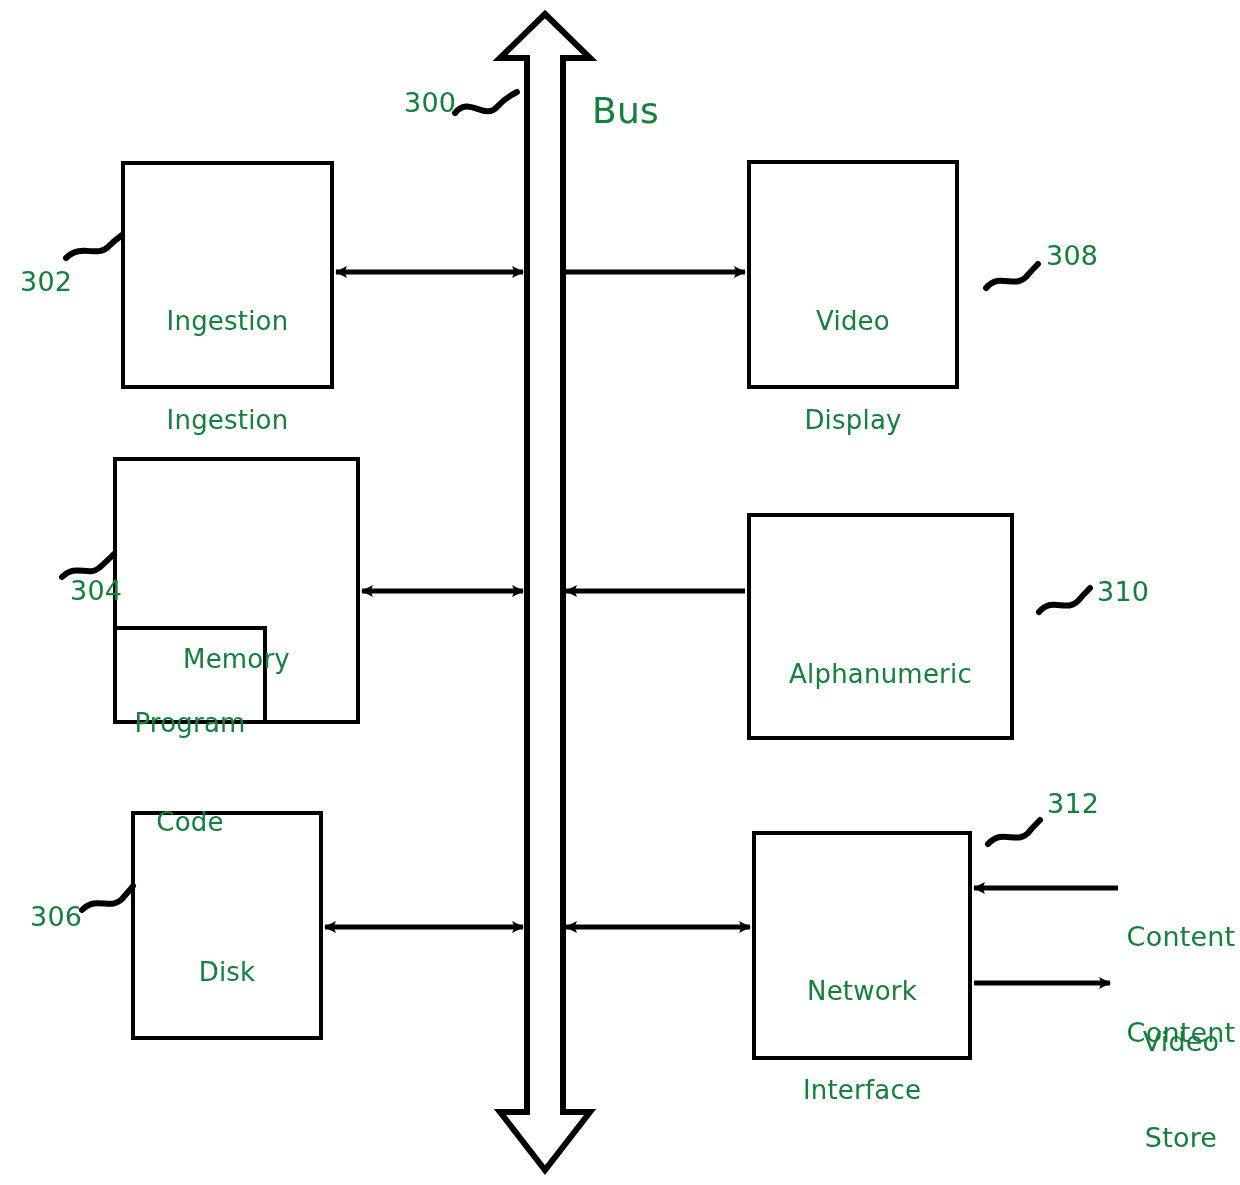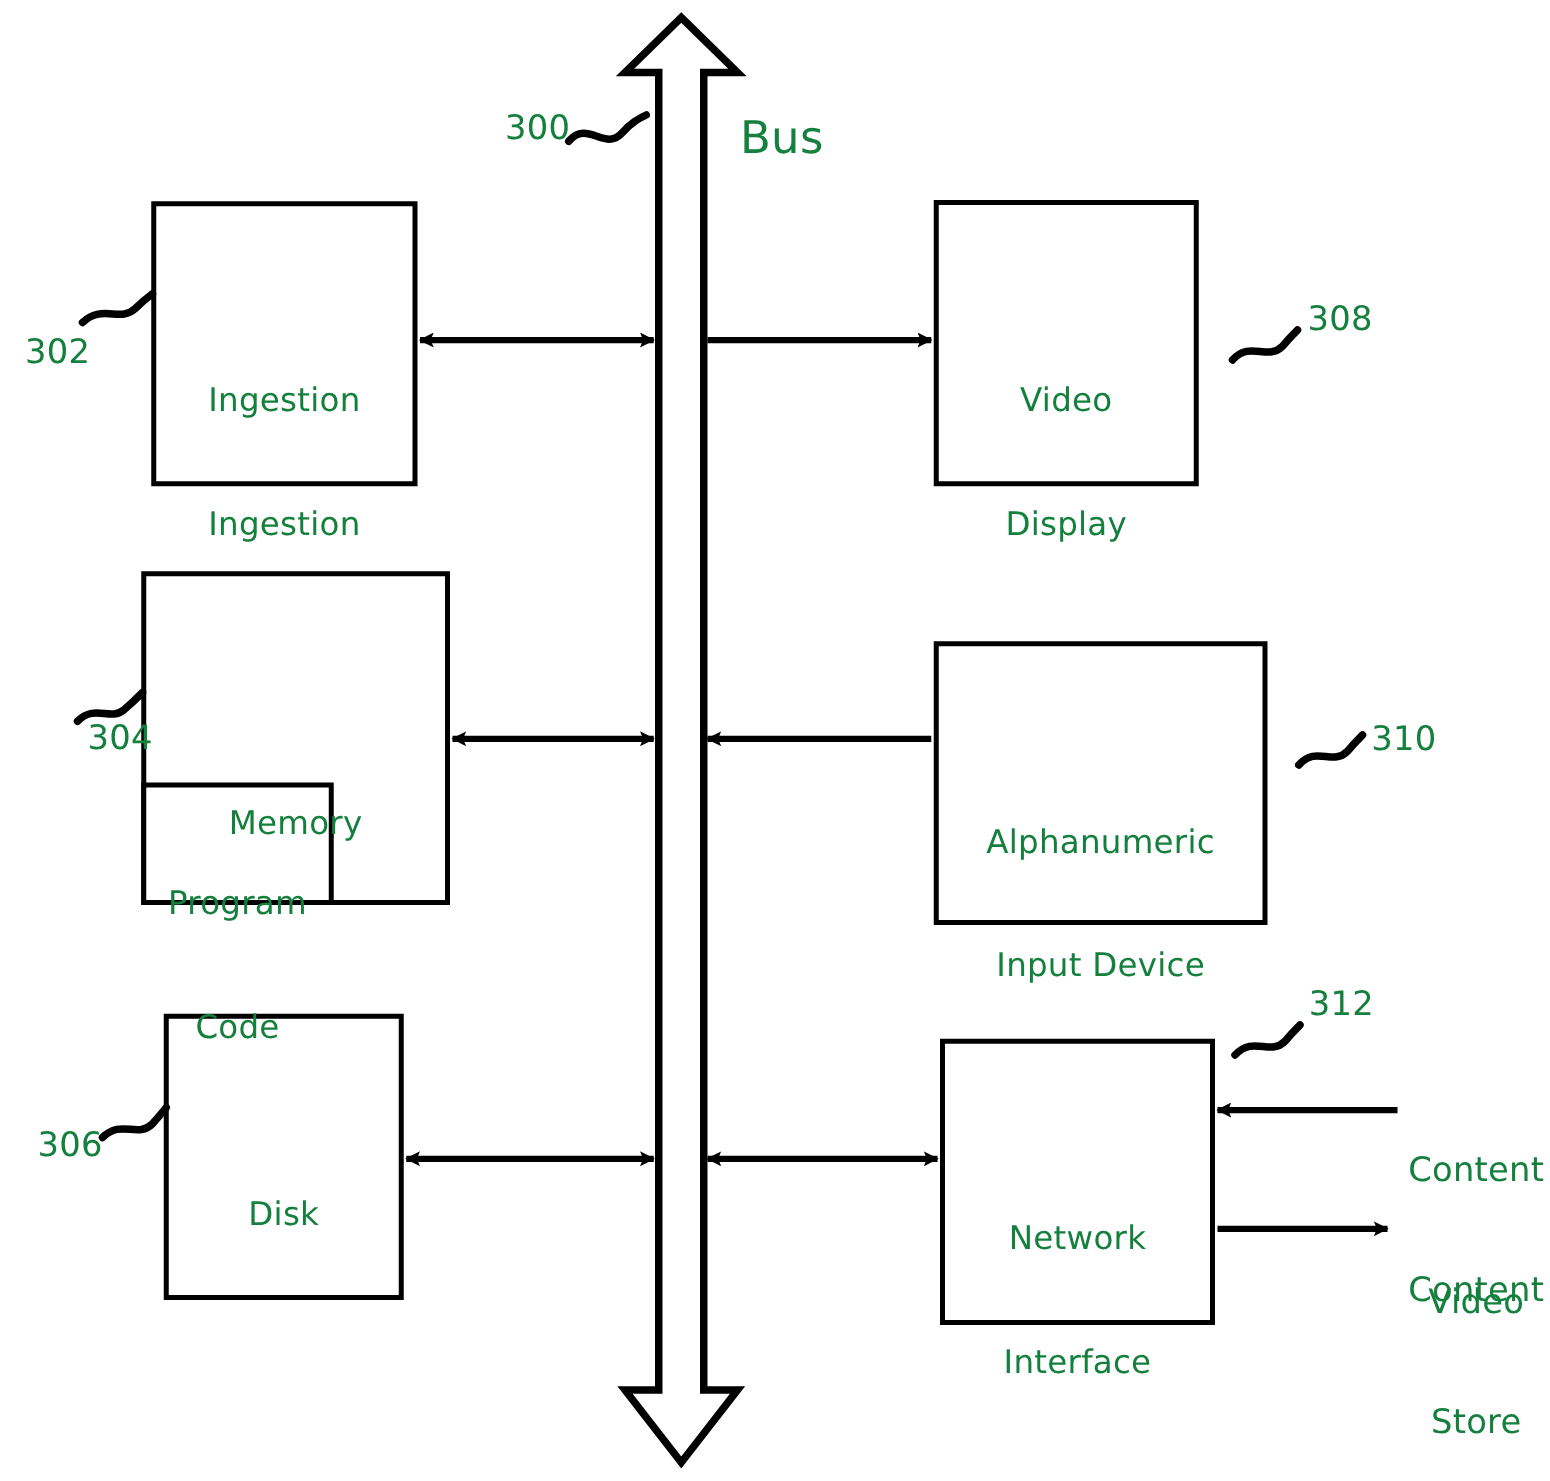--- a/index.html
+++ b/index.html
@@ -149,21 +149,20 @@
   <div class="lbl ref-num" style="left:30px; top:900px;">306</div>
 
   <div class="lbl box-label" style="left:749px; top:238px; width:208px;">
     <div>Video</div>
     <div>Display</div>
   </div>
   <div class="lbl ref-num" style="left:1046px; top:239px;">308</div>
 
   <div class="lbl box-label" style="left:749px; top:591px; width:263px;">
     <div>Alphanumeric</div>
-    <div>Input Device</div>
   </div>
   <div class="lbl ref-num" style="left:1097px; top:575px;">310</div>
 
   <div class="lbl box-label" style="left:754px; top:908px; width:216px;">
     <div>Network</div>
     <div>Interface</div>
   </div>
   <div class="lbl ref-num" style="left:1047px; top:787px;">312</div>
 
   <div class="lbl ext-label" style="left:1122px; top:849px; width:118px;">

